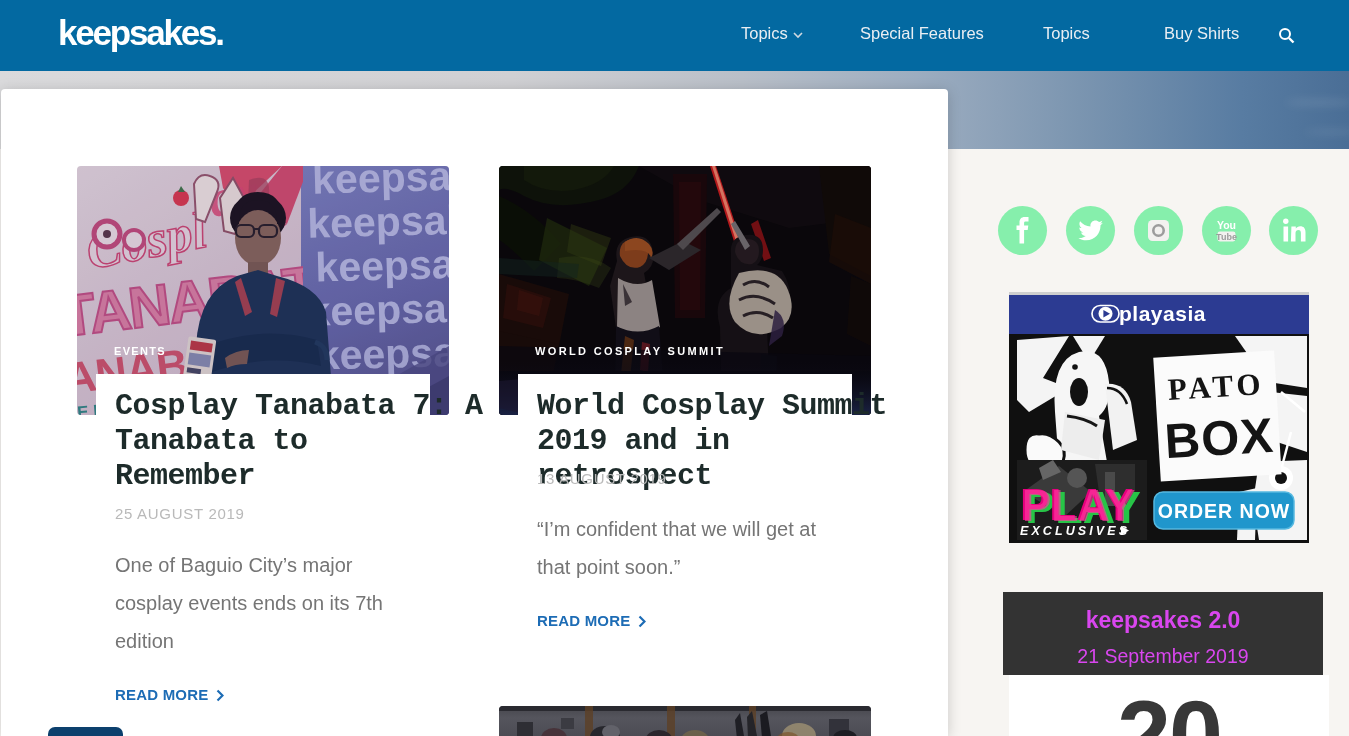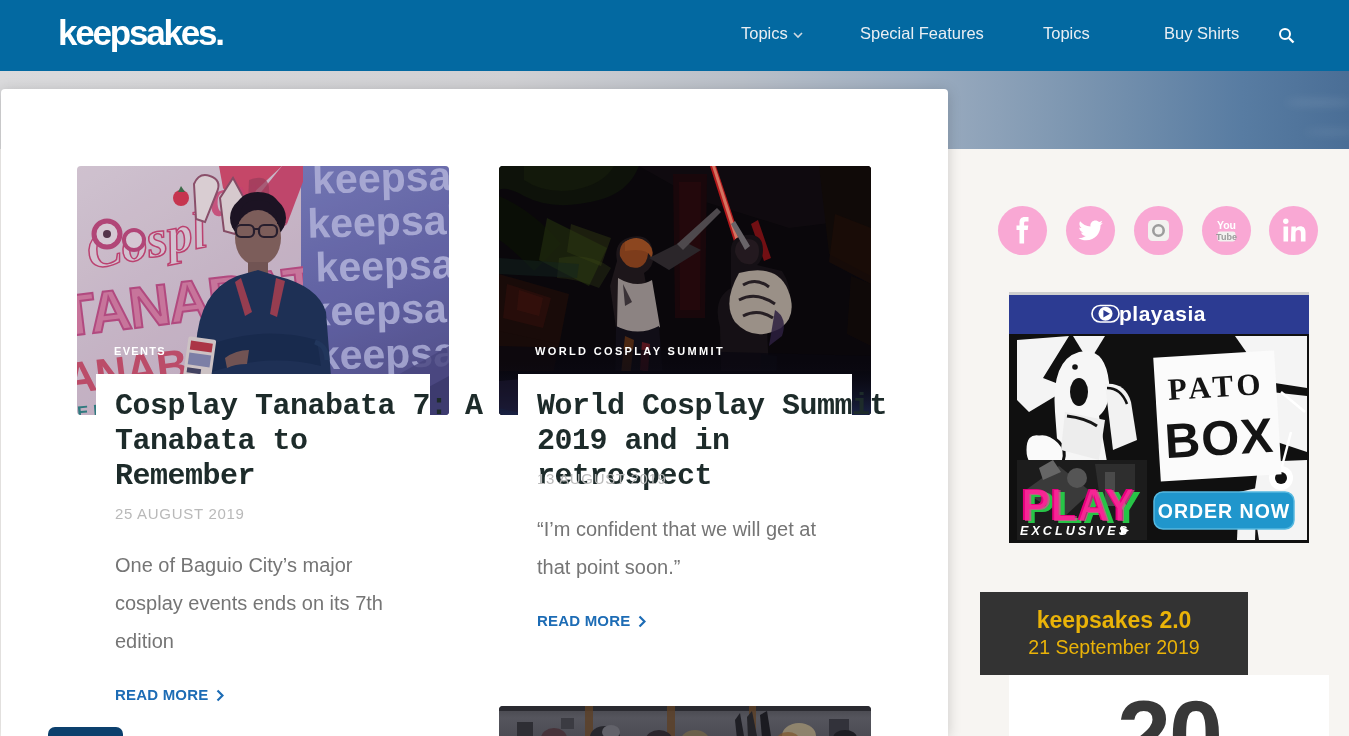--- a/index.html
+++ b/index.html
@@ -29,22 +29,22 @@
 .col { z-index:3; }
 h2 { font-family:Liberation Mono, monospace; font-weight:bold; font-size:30px; line-height:34.8px; letter-spacing:-0.5px; color:#1d2b2a; }
 .date { color:#b9b9b9; font-size:15px; letter-spacing:0.7px; }
 .excerpt { color:#757575; font-size:20px; line-height:38px; }
 .rm { position:absolute; color:#1d6cb5; font-weight:bold; font-size:15px; letter-spacing:0.2px; }
 .date { position:absolute; }
 .excerpt { position:absolute; }
 .rm .chev { display:inline-block; margin-left:8px; }
 
 
-.soc { position:absolute; width:49px; height:49px; border-radius:50%; background:#f9a8d4; }
-.kbox-head { position:absolute; left:980px; top:592px; width:268px; height:83px; background:#333333; color:#eab308; text-align:center; }
+.soc { position:absolute; width:49px; height:49px; border-radius:50%; background:#86efac; }
+.kbox-head { position:absolute; left:1003px; top:592px; width:320px; height:83px; background:#333333; color:#d946ef; text-align:center; }
 .kbox-body { position:absolute; left:1009px; top:675px; width:320px; height:61px; background:#fff; overflow:hidden; }
 .btnbl { position:absolute; left:48px; top:727px; width:75px; height:9px; background:#0c406d; border-radius:7px 7px 0 0; }
 </style>
 </head>
 <body>
 <div id="page">
   <div class="sky">
       <div class="cl1"></div>
       <div class="cl2"></div>
     </div>
@@ -373,18 +373,18 @@
     </g>
 
     <rect x="145" y="200" width="140" height="37" rx="9" fill="#2096cc"></rect>
     <rect x="145" y="200" width="140" height="37" rx="9" fill="none" stroke="#55b8e0" stroke-width="1.5"></rect>
     <text x="215" y="226" text-anchor="middle" font-family="Liberation Sans, sans-serif" font-size="19.5" font-weight="bold" fill="#fff" letter-spacing="1">ORDER NOW</text>
   </svg>
   </div>
 
   <div class="kbox-head">
     <div style="font-size:23px;font-weight:bold;margin-top:15px">keepsakes 2.0</div>
-    <div style="font-size:19.5px;margin-top:2px">21 September 2019</div>
+    <div style="font-size:19.5px;margin-top:11px">21 September 2019</div>
   </div>
   <div class="kbox-body">
     <div style="text-align:center;font-size:97px;font-weight:bold;color:#383838;margin-top:4px;letter-spacing:-2px">20</div>
   </div>
 </div>
 
 </body></html>

